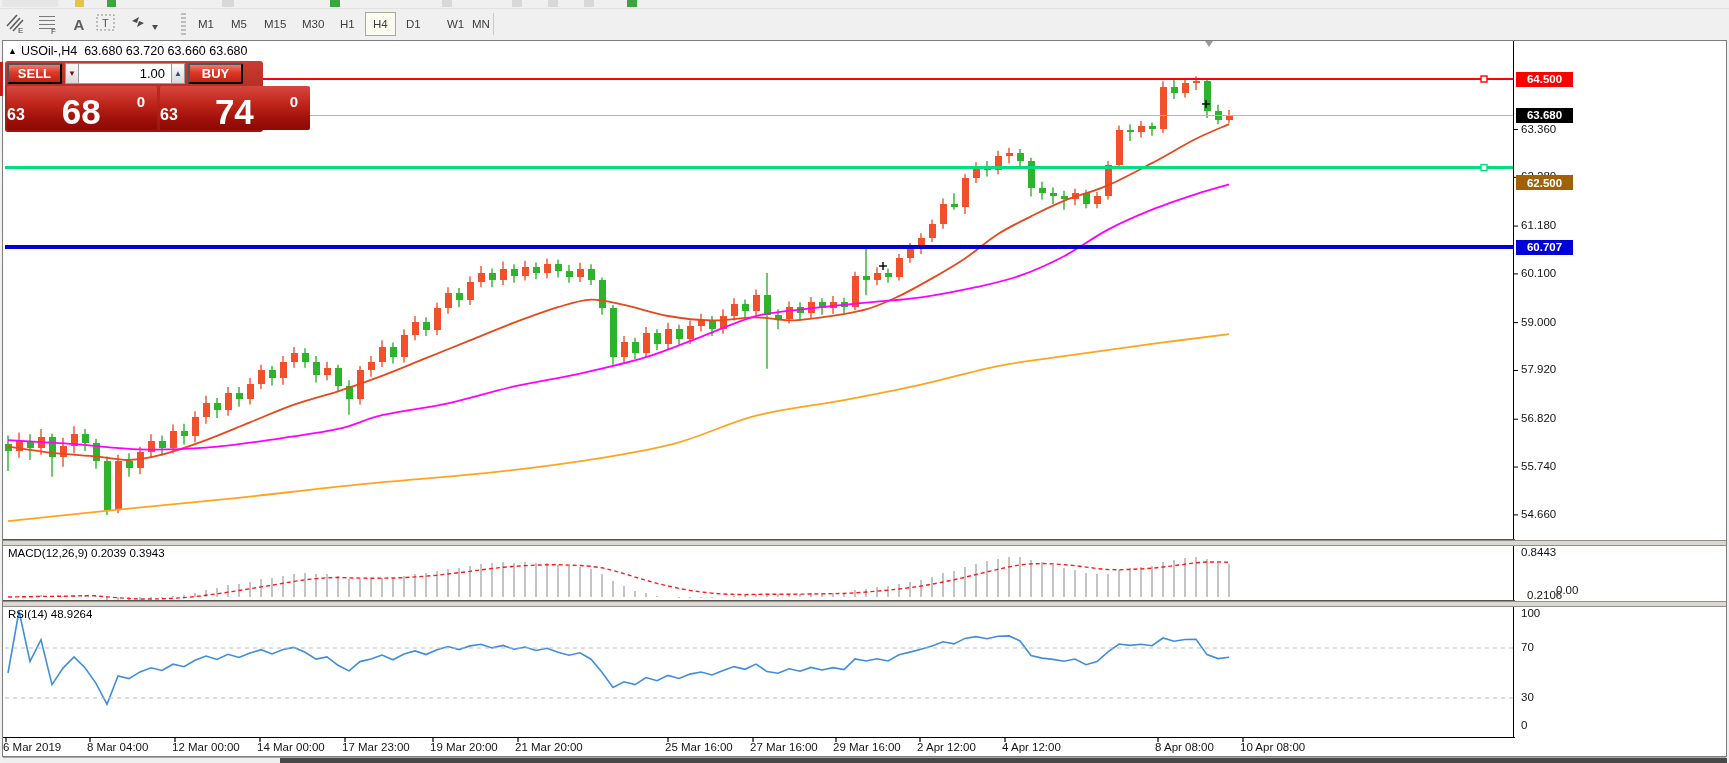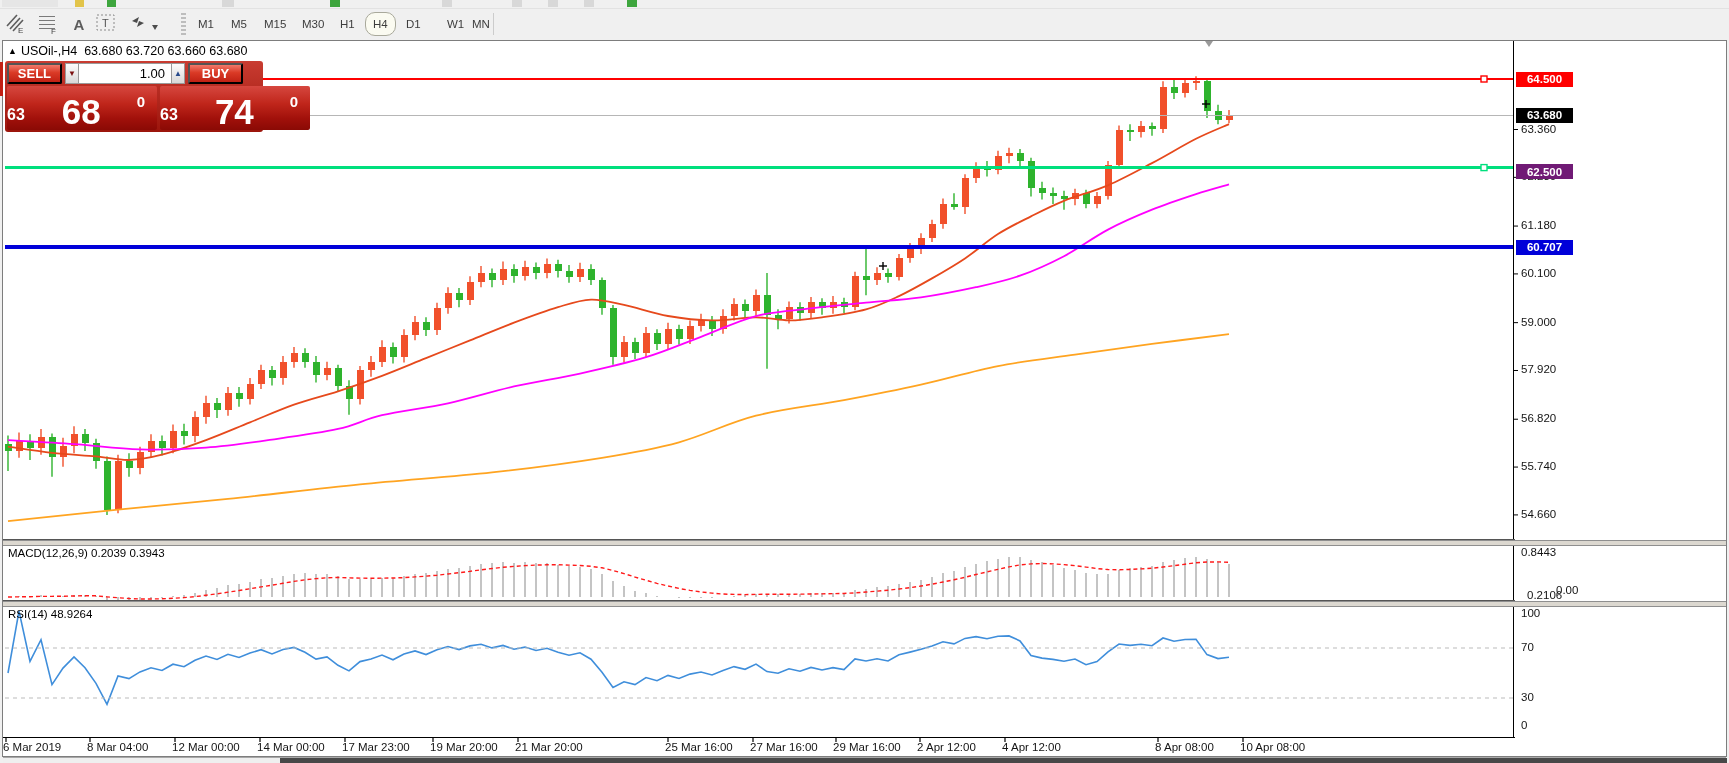--- a/index.html
+++ b/index.html
@@ -111,21 +111,21 @@
         </svg>
     </span>
     <span class="handle" style="left:181px"></span>
     <span class="vsep" style="left:493px"></span>
 
   <button class="tf-btn" style="left: 190px;">M1</button>
       <button class="tf-btn" style="left: 223px;">M5</button>
       <button class="tf-btn" style="left: 256px;">M15</button>
       <button class="tf-btn" style="left: 294px;">M30</button>
       <button class="tf-btn" style="left: 332px;">H1</button>
-      <button class="tf-btn sel" style="left: 365px; border-radius: 10px;">H4</button>
+      <button class="tf-btn sel" style="left: 365px;">H4</button>
       <button class="tf-btn" style="left: 398px;">D1</button>
       <button class="tf-btn" style="left: 439px;">W1</button>
       <button class="tf-btn" style="left: 464px;">MN</button>
     </div>
 
   <div id="chartwin"></div>
 
   <svg id="gfx" width="1729" height="763">
       <g>
         <line x1="8" y1="435.61499999999984" x2="8" y2="471.05500000000006" stroke="#2eb32d" stroke-width="1.4"></line>
@@ -554,21 +554,21 @@
       <div class="pticklbl" style="top: 170.346px;">62.280</div>
       <div class="pticklbl" style="top: 219.076px; text-align: right;">61.180</div>
       <div class="pticklbl" style="top: 266.92px;">60.100</div>
       <div class="pticklbl" style="top: 315.65px;">59.000</div>
       <div class="pticklbl" style="top: 363.494px;">57.920</div>
       <div class="pticklbl" style="top: 412.224px;">56.820</div>
       <div class="pticklbl" style="top: 460.068px;">55.740</div>
       <div class="pticklbl" style="top: 507.912px;">54.660</div>
       <div class="badge" style="top: 71.5px; background: rgb(255, 0, 0);">64.500</div>
       <div class="badge" style="top: 107.826px; background: rgb(0, 0, 0);">63.680</div>
-      <div class="badge" style="top: 164px; background: #701a75;">62.500</div>
+      <div class="badge" style="top: 175px; background: #a16207;">62.500</div>
       <div class="badge" style="top: 239.53px; background: rgb(0, 0, 217);">60.707</div>
       <div class="dlabel" style="left: 3px;">6 Mar 2019</div>
       <div class="dlabel" style="left: 87px;">8 Mar 04:00</div>
       <div class="dlabel" style="left: 172px;">12 Mar 00:00</div>
       <div class="dlabel" style="left: 257px;">14 Mar 00:00</div>
       <div class="dlabel" style="left: 342px;">17 Mar 23:00</div>
       <div class="dlabel" style="left: 430px;">19 Mar 20:00</div>
       <div class="dlabel" style="left: 515px;">21 Mar 20:00</div>
       <div class="dlabel" style="left: 665px;">25 Mar 16:00</div>
       <div class="dlabel" style="left: 750px;">27 Mar 16:00</div>

